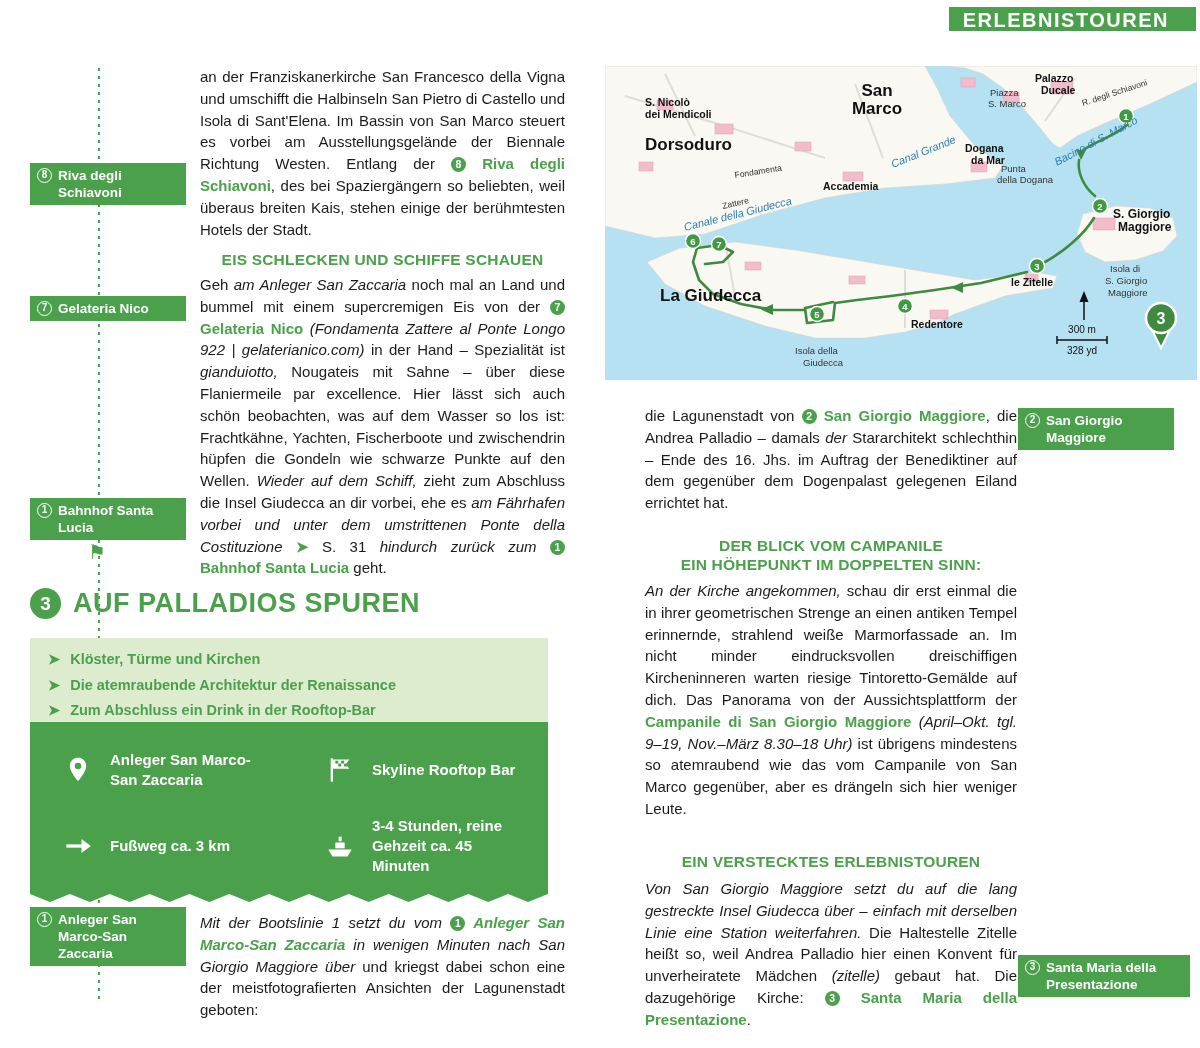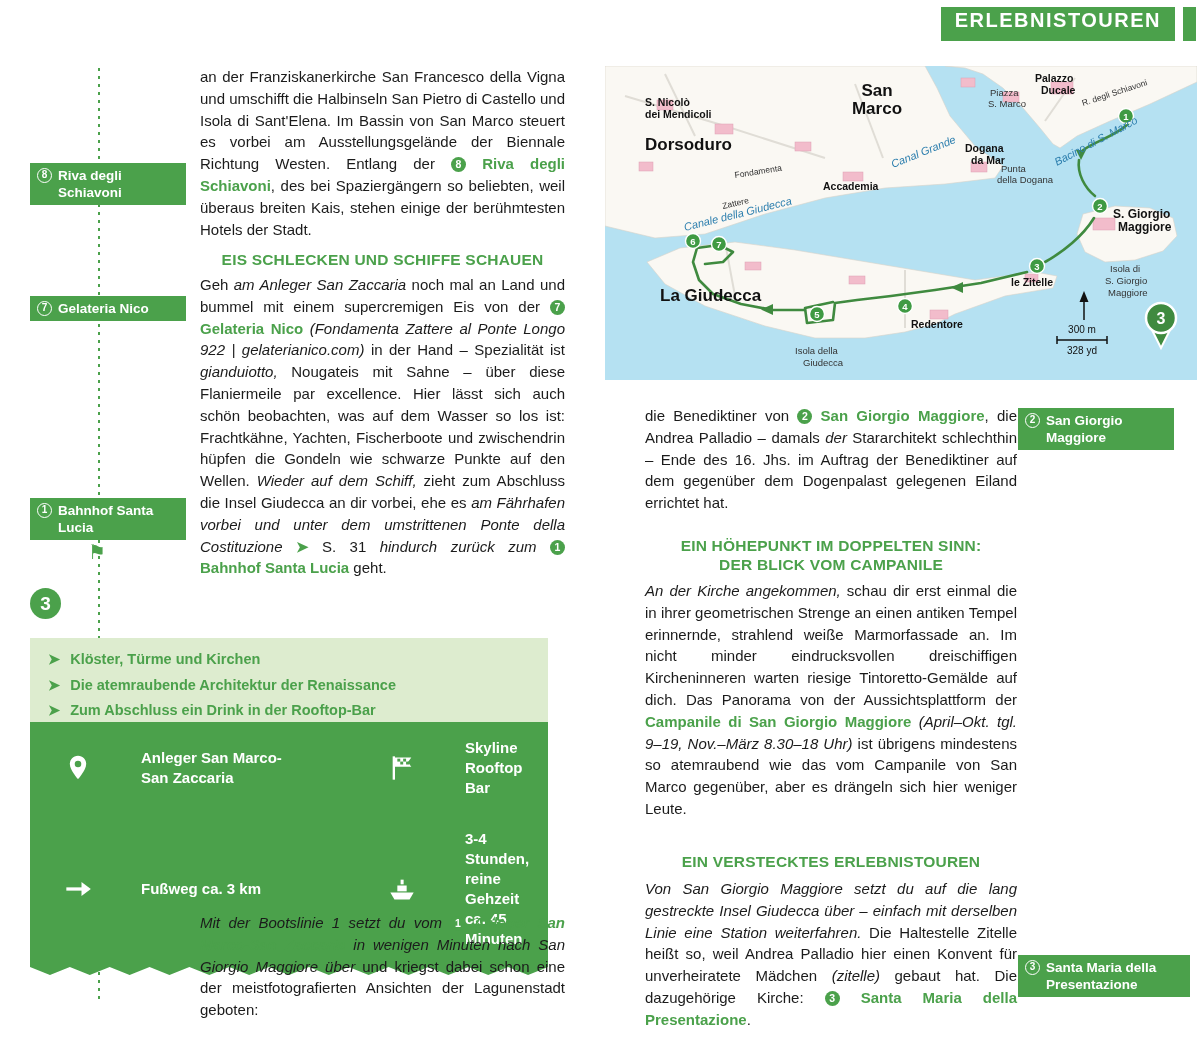--- a/index.html
+++ b/index.html
@@ -10,21 +10,21 @@
     --water:#b5e1f2;
     --land:#faf8f3;
   }
   *{margin:0;padding:0;box-sizing:border-box;}
   html,body{width:1200px;height:1048px;}
   body{
     position:relative;background:#fff;color:var(--ink);
     font-family:"Liberation Sans",sans-serif;overflow:hidden;
   }
   
-  .header-bar{position:absolute;top:7px;right:4px;display:flex;gap:8px;height:34px;}
+  .header-bar{position:absolute;top:7px;right:4px;display:flex;gap:0;height:24px;}
   .header-title{background:var(--accent);color:#fff;font-weight:bold;font-size:20px;
     letter-spacing:1.5px;line-height:27px;padding:0 14px;}
   .header-block{width:13px;background:var(--accent);}
   
   .left-page{position:absolute;left:30px;top:60px;width:535px;height:960px;}
   .right-page{position:absolute;left:605px;top:60px;width:592px;height:960px;}
   .para{position:absolute;font-size:15px;line-height:21.8px;text-align:justify;hyphens:auto;}
   .i{font-style:italic;margin-top:34px;}
   .g{color:var(--accent);font-weight:700;}
   .gi{color:var(--accent);font-weight:700;font-style:italic;}
@@ -47,30 +47,30 @@
   
   .tour-title{position:absolute;top:528px;left:0;display:flex;align-items:center;gap:12px;}
   .tour-num{width:31px;height:31px;border-radius:50%;background:var(--accent);color:#fff;
     font-weight:bold;font-size:19px;line-height:31px;text-align:center;}
   .tour-name{font-size:27px;font-weight:700;color:var(--accent);letter-spacing:.5px;}
   .hl-box{position:absolute;top:578px;left:0;width:518px;background:var(--paleg);
     padding:9px 18px;}
   .hl-row{display:flex;gap:10px;font-size:14.5px;font-weight:700;color:var(--accent);
     line-height:25.5px;}
   .infobox{position:absolute;top:662px;left:0;width:518px;background:var(--accent);color:#fff;
-    padding:16px 12px 26px 34px;display:grid;grid-template-columns:46px 216px 46px 1fr;
+    padding:28px 12px 26px 34px;display:grid;grid-template-columns:46px 216px 46px 1fr;
     row-gap:26px;align-items:center;
     clip-path:polygon(0 0,100% 0,100% calc(100% - 8px),
       96.15% 100%,92.31% calc(100% - 8px),88.46% 100%,84.62% calc(100% - 8px),
       80.77% 100%,76.92% calc(100% - 8px),73.08% 100%,69.23% calc(100% - 8px),
       65.38% 100%,61.54% calc(100% - 8px),57.69% 100%,53.85% calc(100% - 8px),
       50% 100%,46.15% calc(100% - 8px),42.31% 100%,38.46% calc(100% - 8px),
       34.62% 100%,30.77% calc(100% - 8px),26.92% 100%,23.08% calc(100% - 8px),
       19.23% 100%,15.38% calc(100% - 8px),11.54% 100%,7.69% calc(100% - 8px),
-      3.85% 100%,0 calc(100% - 8px));gap:31px;}
+      3.85% 100%,0 calc(100% - 8px));}
   .infobox .txt{font-size:15px;font-weight:700;line-height:20px;padding-right:8px;white-space:pre-line;}
   .infobox .ic{width:28px;height:28px;}
   
   .pagenum{position:absolute;top:1072px;width:46px;text-align:right;margin-top:21px;}
   .pagenum .bar{height:3px;background:var(--accent);margin-bottom:5px;}
   .pagenum .num{font-size:15px;font-weight:700;}
   
   .map{position:absolute;left:0;top:6px;width:592px;height:314px;}
   .m-big{font-size:17px;font-weight:bold;fill:#111;}
   .m-mid{font-size:12px;font-weight:bold;fill:#111;}
@@ -112,20 +112,21 @@
   </div>
 
   <p class="para" style="top:6px;left:170px;width:365px;" lang="de"><span>an der Franziskanerkirche San Francesco della Vigna und umschifft die Halbinseln San Pietro di Castello und Isola di Sant'Elena. Im Bassin von San Marco steuert es vorbei am Ausstellungsgelände der Biennale Richtung Westen. Entlang der </span><span class="im">8</span><span class="g"> Riva degli Schiavoni</span><span>, des bei Spaziergängern so beliebten, weil überaus breiten Kais, stehen einige der berühmtesten Hotels der Stadt.</span></p>
 
   <div class="subhead" style="top:190px;left:170px;width:365px;">EIS SCHLECKEN UND SCHIFFE SCHAUEN</div>
 
   <p class="para" style="top:214px;left:170px;width:365px;" lang="de"><span>Geh </span><span class="i">am Anleger San Zaccaria</span><span> noch mal an Land und bummel mit einem supercremigen Eis von der </span><span class="im">7</span><span class="g"> Gelateria Nico</span><span class="i"> (Fondamenta Zattere al Ponte Longo 922 | gelaterianico.com)</span><span> in der Hand – Spezialität ist </span><span class="i">gianduiotto,</span><span> Nougateis mit Sahne – über diese Flaniermeile par excellence. Hier lässt sich auch schön beobachten, was auf dem Wasser so los ist: Frachtkähne, Yachten, Fischerboote und zwischendrin hüpfen die Gondeln wie schwarze Punkte auf den Wellen. </span><span class="i">Wieder auf dem Schiff,</span><span> zieht zum Abschluss die Insel Giudecca an dir vorbei, ehe es </span><span class="i">am Fährhafen vorbei und unter dem umstrittenen Ponte della Costituzione </span><span class="g">➤ </span><span>S. 31</span><span class="i"> hindurch zurück zum </span><span class="im">1</span><span class="g"> Bahnhof Santa Lucia</span><span> geht.</span></p>
 
   <div class="tour-title">
     <div class="tour-num">3</div>
+    <div class="tour-name">AUF PALLADIOS SPUREN</div>
   </div>
 
   <div class="hl-box">
     <div class="hl-row">
       <span>➤</span>
       <span>Klöster, Türme und Kirchen</span>
     </div>
     <div class="hl-row">
       <span>➤</span>
       <span>Die atemraubende Architektur der Renaissance</span>
@@ -293,25 +294,25 @@
 
   <div class="mlabel w156" style="left:413px;top:348px;">
     <span class="circ">2</span>
     <span>San Giorgio Maggiore</span>
   </div>
   <div class="mlabel w172" style="left:413px;top:895px;">
     <span class="circ">3</span>
     <span>Santa Maria della Presentazione</span>
   </div>
 
-  <p class="para" style="top:345px;left:40px;width:372px;" lang="de"><span>die Benediktiner von </span><span class="im">2</span><span class="g"> San Giorgio Maggiore</span><span>, die Andrea Palladio – damals </span><span class="i">der</span><span> Stararchitekt schlechthin – Ende des 16. Jhs. im Auftrag der Benediktiner auf dem gegenüber dem Dogenpalast gelegenen Eiland errichtet hat.</span></p>
+  <p class="para" style="top:345px;left:40px;width:372px;" lang="de"><span>die Lagunenstadt von </span><span class="im">2</span><span class="g"> San Giorgio Maggiore</span><span>, die Andrea Palladio – damals </span><span class="i">der</span><span> Stararchitekt schlechthin – Ende des 16. Jhs. im Auftrag der Benediktiner auf dem gegenüber dem Dogenpalast gelegenen Eiland errichtet hat.</span></p>
 
   <div class="subhead" style="top:476px;left:40px;width:372px;">
+    <div>DER BLICK VOM CAMPANILE</div>
     <div>EIN HÖHEPUNKT IM DOPPELTEN SINN:</div>
-    <div>DER BLICK VOM CAMPANILE</div>
   </div>
 
   <p class="para" style="top:520px;left:40px;width:372px;" lang="de"><span class="i">An der Kirche angekommen,</span><span> schau dir erst einmal die in ihrer geometrischen Strenge an einen antiken Tempel erinnernde, strahlend weiße Marmorfassade an. Im nicht minder eindrucksvollen dreischiffigen Kircheninneren warten riesige Tintoretto-Gemälde auf dich. Das Panorama von der Aussichtsplattform der </span><span class="g">Campanile di San Giorgio Maggiore</span><span class="i"> (April–Okt. tgl. 9–19, Nov.–März 8.30–18 Uhr)</span><span> ist übrigens mindestens so atemraubend wie das vom Campanile von San Marco gegenüber, aber es drängeln sich hier weniger Leute.</span></p>
 
   <div class="subhead" style="top:792px;left:40px;width:372px;">EIN VERSTECKTES ERLEBNISTOUREN</div>
 
   <p class="para" style="top:818px;left:40px;width:372px;" lang="de"><span class="i">Von San Giorgio Maggiore setzt du auf die lang gestreckte Insel Giudecca über – einfach mit derselben Linie eine Station weiterfahren.</span><span> Die Haltestelle Zitelle heißt so, weil Andrea Palladio hier einen Konvent für unverheiratete Mädchen </span><span class="i">(zitelle)</span><span> gebaut hat. Die dazugehörige Kirche: </span><span class="im">3</span><span class="g"> Santa Maria della Presentazione</span><span>.</span></p>
 </div>
 
 <div class="pagenum" style="left:274px;">

